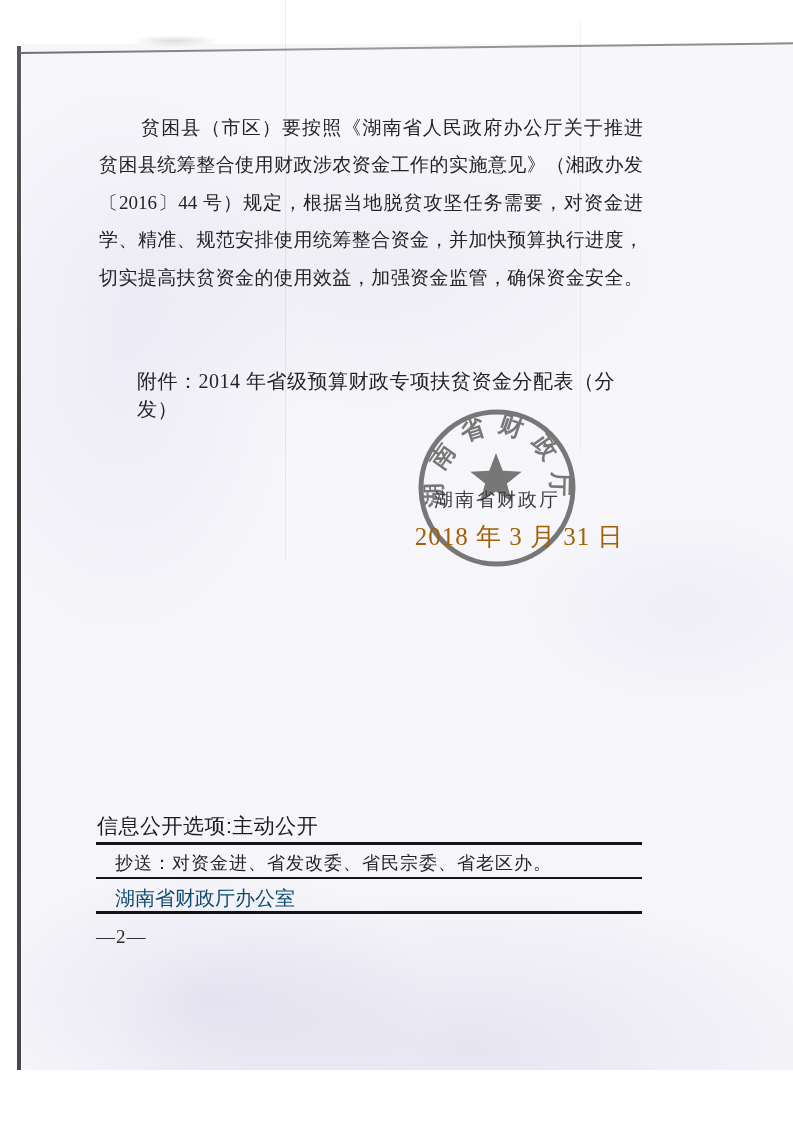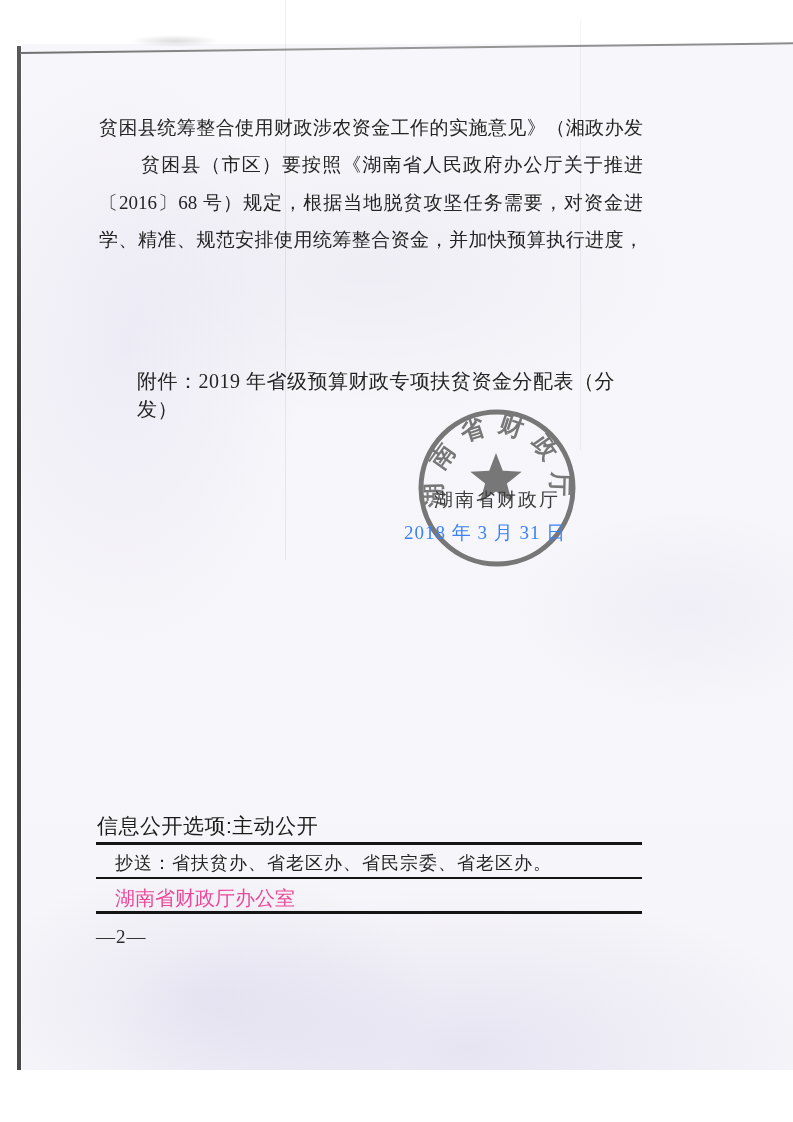--- a/index.html
+++ b/index.html
@@ -53,80 +53,81 @@
   }
 
   
   .seal-svg { position:absolute; left:412px; top:403px; width:170px; height:170px; opacity:.92; }
   .issuer {
     position:absolute; left:412px; top:487px; width:170px;
     text-align:center; font-size:19px; letter-spacing:2px; color:#3c3c3c;
   }
   .issue-date {
     position:absolute; left:404px; top:520px; width:230px;
-    font-size:19px; letter-spacing:1px; color:#3b82f6;
+    text-align:center; font-size:25px; letter-spacing:1px; color:#a16207;
   }
 
   
   .foot-label {
     position:absolute; left:97px; top:812px;
     font-family:"Liberation Sans","DejaVu Sans",sans-serif;
     font-weight:normal; font-size:21px; color:#1c1c1c; letter-spacing:.5px;
   }
   .rule { position:absolute; left:96px; width:546px; background:#141414; }
   .rule1 { top:842px; height:3px; }
   .rule2 { top:877px; height:2px; }
   .rule3 { top:911px; height:3px; }
   .cc-line {
     position:absolute; left:115px; top:851px; width:520px;
     font-size:18px; letter-spacing:1px; color:#242424;
   }
   .office-row {
     position:absolute; left:96px; top:885px; width:546px;
     display:flex; justify-content:space-between; padding:0 20px 0 19px;
-    font-size:20px; color:#ec4899;
+    font-size:20px; color:#0c4a6e;
   }
   .page-num {
     position:absolute; left:96px; top:926px;
     font-size:19px; letter-spacing:1px; color:#2a2a2a;
   }
 </style>
 </head>
 <body>
 
 <div class="page"></div>
 <div class="left-edge"></div>
 <div class="top-edge"></div>
 <div class="fold-v1"></div>
 <div class="fold-v2"></div>
 <div class="smudge"></div>
 
 <div class="para">
+  <div class="line indent">贫困县（市区）要按照《湖南省人民政府办公厅关于推进</div>
   <div class="line">贫困县统筹整合使用财政涉农资金工作的实施意见》（湘政办发</div>
-  <div class="line indent">贫困县（市区）要按照《湖南省人民政府办公厅关于推进</div>
-  <div class="line">〔2016〕68 号）规定，根据当地脱贫攻坚任务需要，对资金进</div>
+  <div class="line">〔2016〕44 号）规定，根据当地脱贫攻坚任务需要，对资金进</div>
   <div class="line">学、精准、规范安排使用统筹整合资金，并加快预算执行进度，</div>
+  <div class="line">切实提高扶贫资金的使用效益，加强资金监管，确保资金安全。</div>
 </div>
 
-<div class="attachment">附件：2019 年省级预算财政专项扶贫资金分配表（分发）</div>
+<div class="attachment">附件：2014 年省级预算财政专项扶贫资金分配表（分发）</div>
 
 <svg class="seal-svg" viewBox="0 0 170 170" xmlns="http://www.w3.org/2000/svg">
   <circle cx="85" cy="85" r="76" fill="none" stroke-width="5" stroke="#6d6d6d"></circle>
   <path d="M84,50 L90.8,67.7 L109.7,68.7 L94.9,80.6 L99.9,98.8 L84,88.5 L68.1,98.8 L73.1,80.6 L58.3,68.7 L77.2,67.7 Z" fill="#6d6d6d"></path>
   <path id="seal-arc" d="M33.3,103.8 A55,55 0 1 1 136.7,103.8" fill="none" stroke="none"></path>
   <text font-size="24" font-weight="bold" letter-spacing="11" font-family="Liberation Serif, DejaVu Serif, serif" fill="#6d6d6d">
     <textPath href="#seal-arc" startOffset="50%" text-anchor="middle">湖南省财政厅</textPath>
   </text>
 </svg>
 
 <div class="issuer">湖南省财政厅</div>
 <div class="issue-date">2018 年 3 月 31 日</div>
 
 <div class="foot-label">信息公开选项:主动公开</div>
 <div class="rule rule1"></div>
-<div class="cc-line">抄送：省扶贫办、省老区办、省民宗委、省老区办。</div>
+<div class="cc-line">抄送：对资金进、省发改委、省民宗委、省老区办。</div>
 <div class="rule rule2"></div>
 <div class="office-row">
   <span>湖南省财政厅办公室</span>
 </div>
 <div class="rule rule3"></div>
 
 <div class="page-num">—2—</div>
 
 </body></html>

